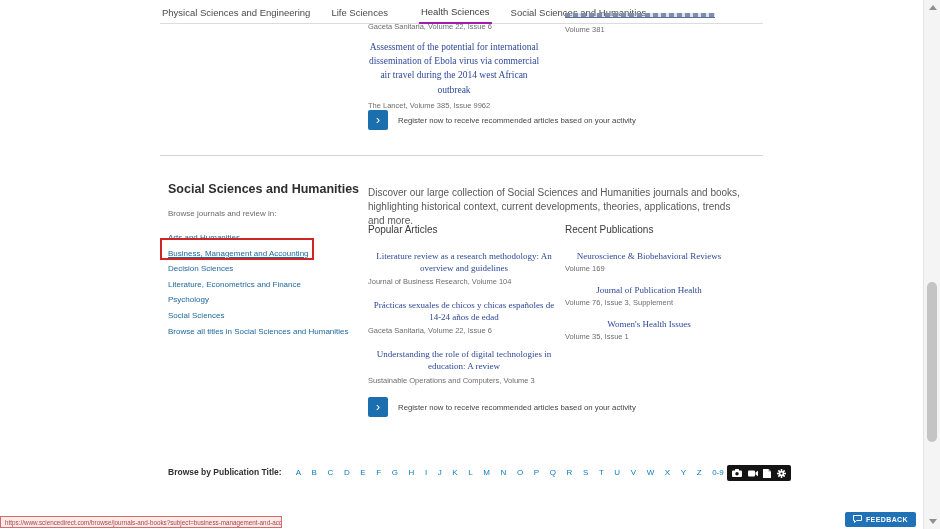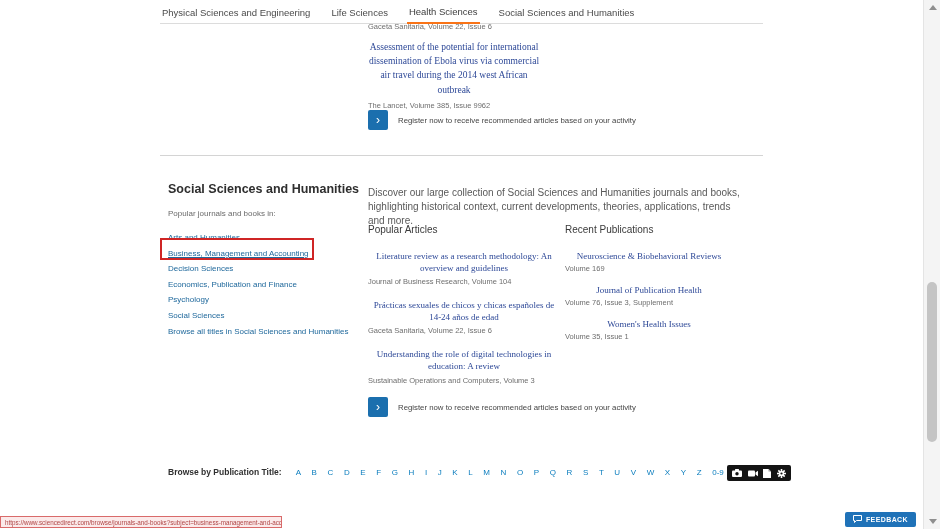--- a/index.html
+++ b/index.html
@@ -4,21 +4,21 @@
 <style>
   html,body{margin:0;padding:0;background:#fff;}
   .stage{position:relative;width:940px;height:529px;background:#ffffff;overflow:hidden;
          font-family:"Liberation Sans",sans-serif;color:#333;}
   a{text-decoration:none;cursor:pointer;}
 
   
   .tabbar{position:absolute;left:160px;top:2px;width:603px;display:flex;gap:17px;
           align-items:flex-end;border-bottom:1px solid #dcdcdc;padding-bottom:0;}
   .tabbar a{font-size:9.5px;color:#4a4a4a;padding:4px 2px 5px 2px;white-space:nowrap;}
-  .tabbar a:nth-of-type(3){border-bottom:2px solid #f97316;margin-bottom:-1px;color:#3d3d3d;}
+  .tabbar a:nth-of-type(3){border-bottom:2px solid #a21caf;margin-bottom:-1px;color:#3d3d3d;margin-left:12px;}
 
   
   .hs-left{position:absolute;left:368px;top:22px;width:172px;}
   .meta{font-size:7.5px;color:#6e6e6e;line-height:10px;}
   .serif-link{font-family:"Liberation Serif",serif;color:#2d4897;text-align:center;}
   .hs-title{display:block;font-size:9.5px;line-height:14.2px;margin:8px 0 4px 0;}
   .hs-right{position:absolute;left:565px;top:13px;width:155px;}
   .clipped-link{display:block;width:150px;height:4px;overflow:hidden;
      background:repeating-linear-gradient(90deg,#7d8eae 0 5px,rgba(125,142,174,.25) 5px 8px);
      border-bottom:1px solid #5a6c92;}
@@ -90,37 +90,41 @@
       <a>Health Sciences</a>
       <a>Social Sciences and Humanities</a>
     </nav>
 
   <div class="hs-left">
     <div class="meta">Gaceta Sanitaria, Volume 22, Issue 6</div>
     <a class="serif-link hs-title">Assessment of the potential for international dissemination of Ebola virus via commercial air travel during the 2014 west African outbreak</a>
     <div class="meta">The Lancet, Volume 385, Issue 9962</div>
   </div>
 
+  <div class="hs-right">
+    <a class="clipped-link"></a>
+    <div class="meta">Volume 381</div>
+  </div>
 
   <div class="reg-row" style="left:368px;top:110px;">
     <div class="reg-btn">›</div>
     <div class="reg-txt">Register now to receive recommended articles based on your activity</div>
   </div>
 
   <div class="divider"></div>
 
   <h2 class="ssh-head" style="margin:0;">Social Sciences and Humanities</h2>
-  <div class="browse-label">Popular journals and books in:</div>
+  <div class="browse-label">Browse journals and review in:</div>
 
   <div class="ssh-links">
 
   <a>Arts and Humanities</a>
       <a>Business, Management and Accounting</a>
       <a>Decision Sciences</a>
-      <a>Economics, Publication and Finance</a>
+      <a>Literature, Econometrics and Finance</a>
       <a>Psychology</a>
       <a>Social Sciences</a>
       <a>Browse all titles in Social Sciences and Humanities</a>
     </div>
   <div class="anno-box"></div>
 
   <p class="ssh-desc" style="margin:0;">Discover our large collection of Social Sciences and Humanities journals and books, highlighting historical context, current developments, theories, applications, trends and more.</p>
 
   <div class="pop-col">
     <div class="col-head">Popular Articles</div>

